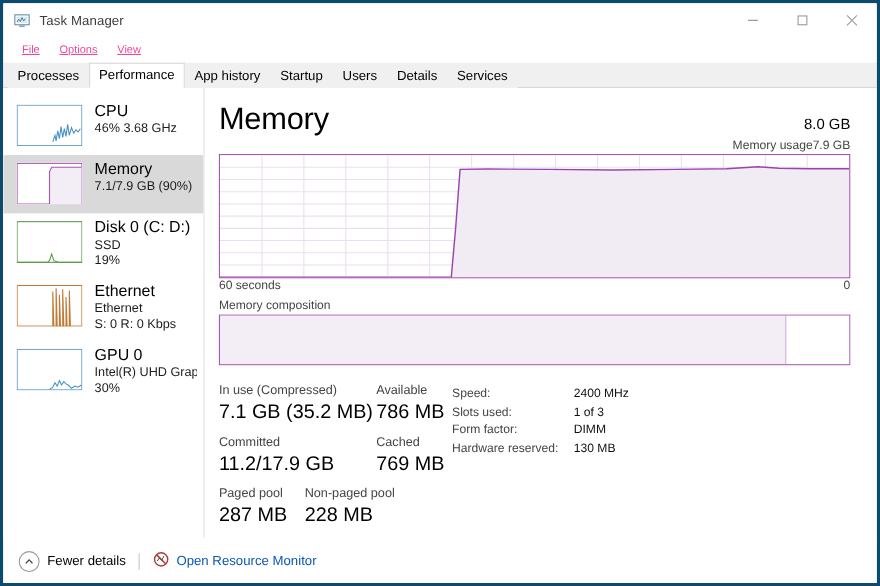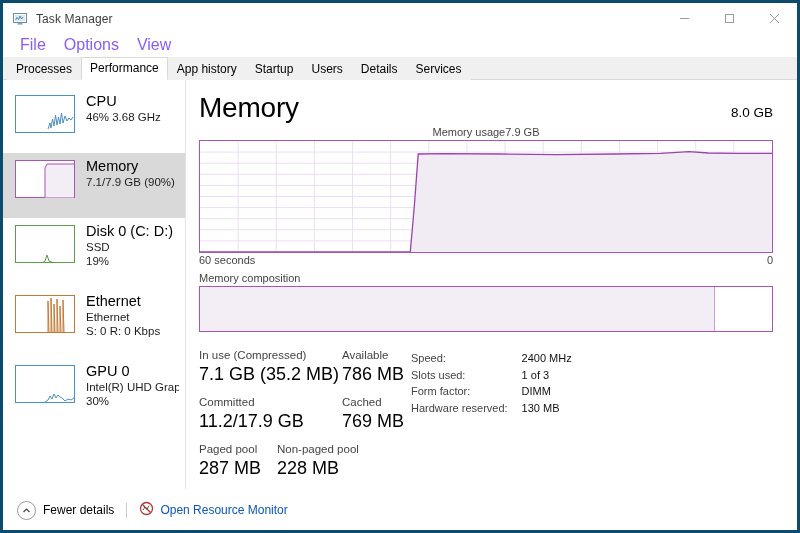--- a/index.html
+++ b/index.html
@@ -64,24 +64,25 @@
   
   .menubar {
     height: 23px;
     min-height: 23px;
     display: flex;
     align-items: center;
     padding-left: 8px;
     background: #ffffff;
   }
   .menu-item {
-    font-size: 16px;
-    color: #8b5cf6;
+    font-size: 10px;
+    color: #ec4899;
     padding: 2px 9px 3px 9px;
     cursor: default;
+    text-decoration: underline;
   }
 
   
   .tabstrip {
     height: 22px;
     min-height: 22px;
     display: flex;
     align-items: flex-end;
     padding-left: 4px;
     background: #f0f0f0;
@@ -122,21 +123,21 @@
     min-width: 183px;
     background: #ffffff;
     border-right: 1px solid #e3e3e3;
     padding-top: 8px;
     box-sizing: border-box;
     overflow: hidden;
   }
   .side-item {
     display: flex;
     align-items: flex-start;
-    padding: 5px 6px 20px 12px;
+    padding: 5px 6px 8px 12px;
     box-sizing: border-box;
     cursor: default;
   }
   .side-item.selected { background: #d9d9d9; }
   .thumb {
     width: 60px;
     height: 38px;
     min-width: 60px;
     box-sizing: border-box;
     margin-right: 11px;
@@ -179,21 +180,21 @@
     color: #000000;
     line-height: 32px;
     letter-spacing: -0.2px;
   }
   .main-total {
     font-size: 13.5px;
     color: #000000;
   }
   .graph-caption-row {
     display: flex;
-    justify-content: center;
+    justify-content: flex-end;
     align-items: baseline;
     padding: 2px 24px 2px 13px;
     font-size: 11px;
     color: #444444;
   }
   .graph-box {
     margin: 0 24px 0 13px;
     height: 113px;
     border: 1px solid #a855b5;
     box-sizing: border-box;

